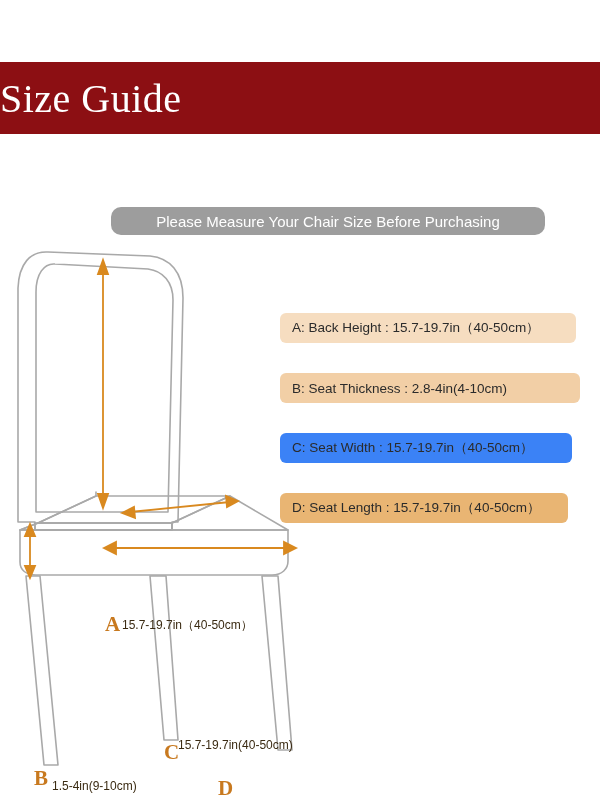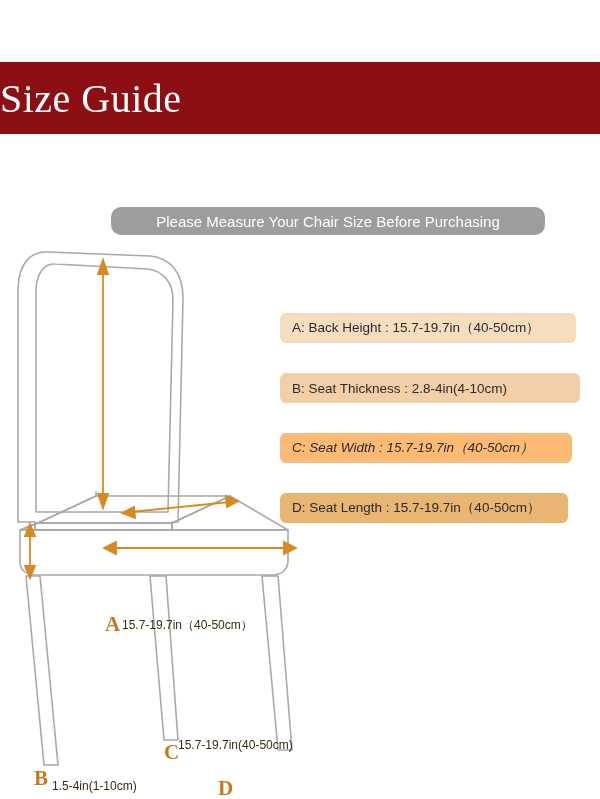--- a/index.html
+++ b/index.html
@@ -72,21 +72,21 @@
     margin-bottom: 30px;
     box-sizing: border-box;
   }
   .legend-row span {
     font-size: 13.5px;
     color: #2b2b2b;
     white-space: nowrap;
   }
   .lg0 { background: #f6ddc0; width: 296px; }
   .lg1 { background: #f2cfa6; width: 300px; }
-  .lg2 { background: #fdba74; width: 292px; font-style: italic; }
+  .lg2 { background: #3b82f6; width: 292px; }
   .lg3 { background: #e9b573; width: 288px; }
 
   
   #chair-svg {
     position: absolute;
     left: 0;
     top: 240px;
   }
   .dimlabel {
     position: absolute;
@@ -175,16 +175,16 @@
       <polygon points="296,308 284,302 284,314"></polygon>
     </g>
   </svg>
 
   <div class="dimletter" style="left:105px; top:612px;">A</div>
   <div class="dimletter" style="left:34px;  top:766px;">B</div>
   <div class="dimletter" style="left:164px; top:740px;">C</div>
   <div class="dimletter" style="left:218px; top:776px;">D</div>
 
   <div class="dimlabel" style="left:122px; top:617px;">15.7-19.7in（40-50cm）</div>
-  <div class="dimlabel" style="left:52px;  top:779px;">1.5-4in(1-10cm)</div>
+  <div class="dimlabel" style="left:52px;  top:779px;">1.5-4in(9-10cm)</div>
   <div class="dimlabel" style="left:178px; top:738px;">15.7-19.7in(40-50cm)</div>
 
 </div>
 
 </body></html>

